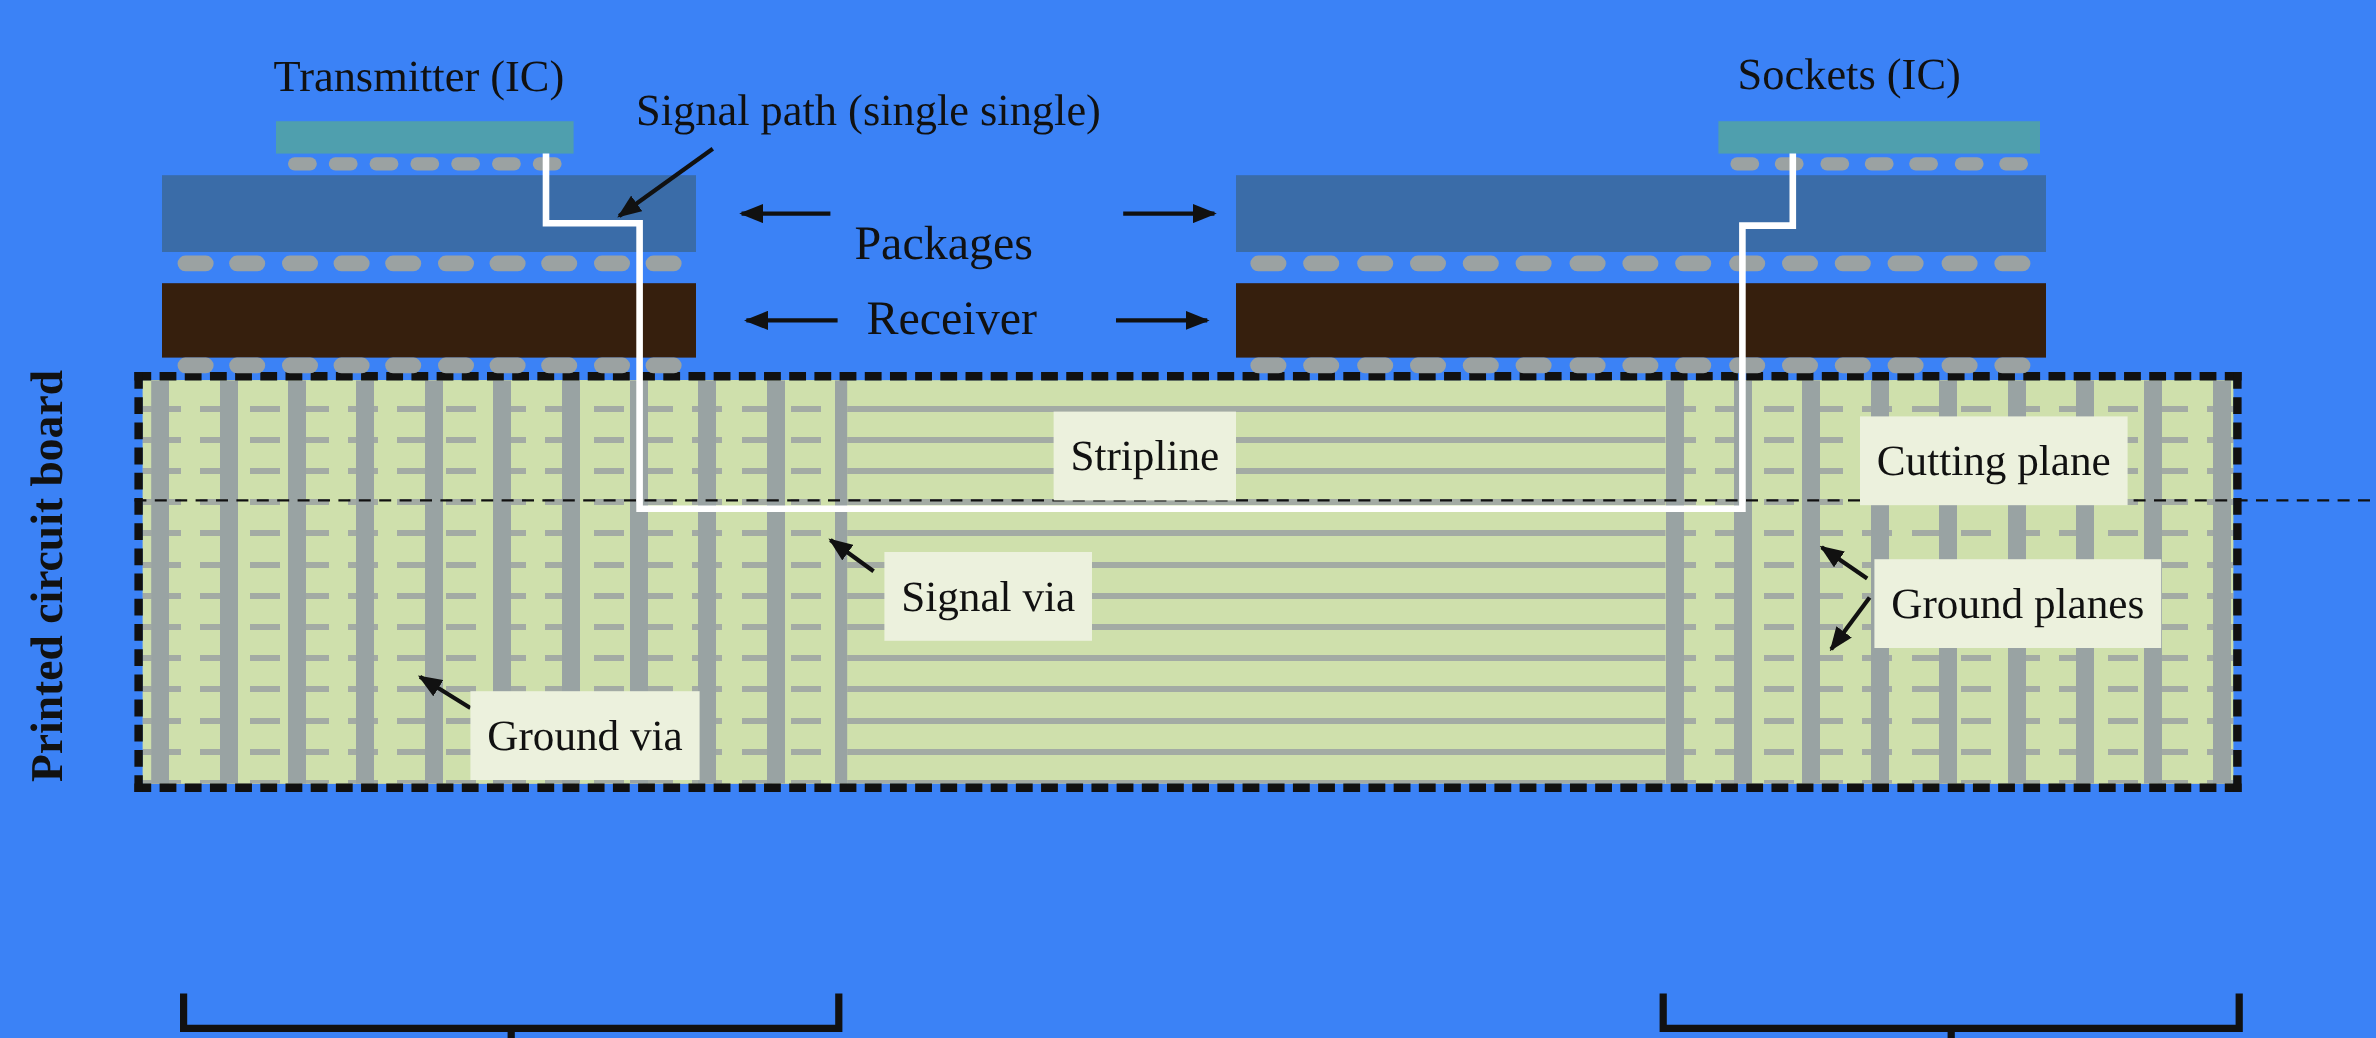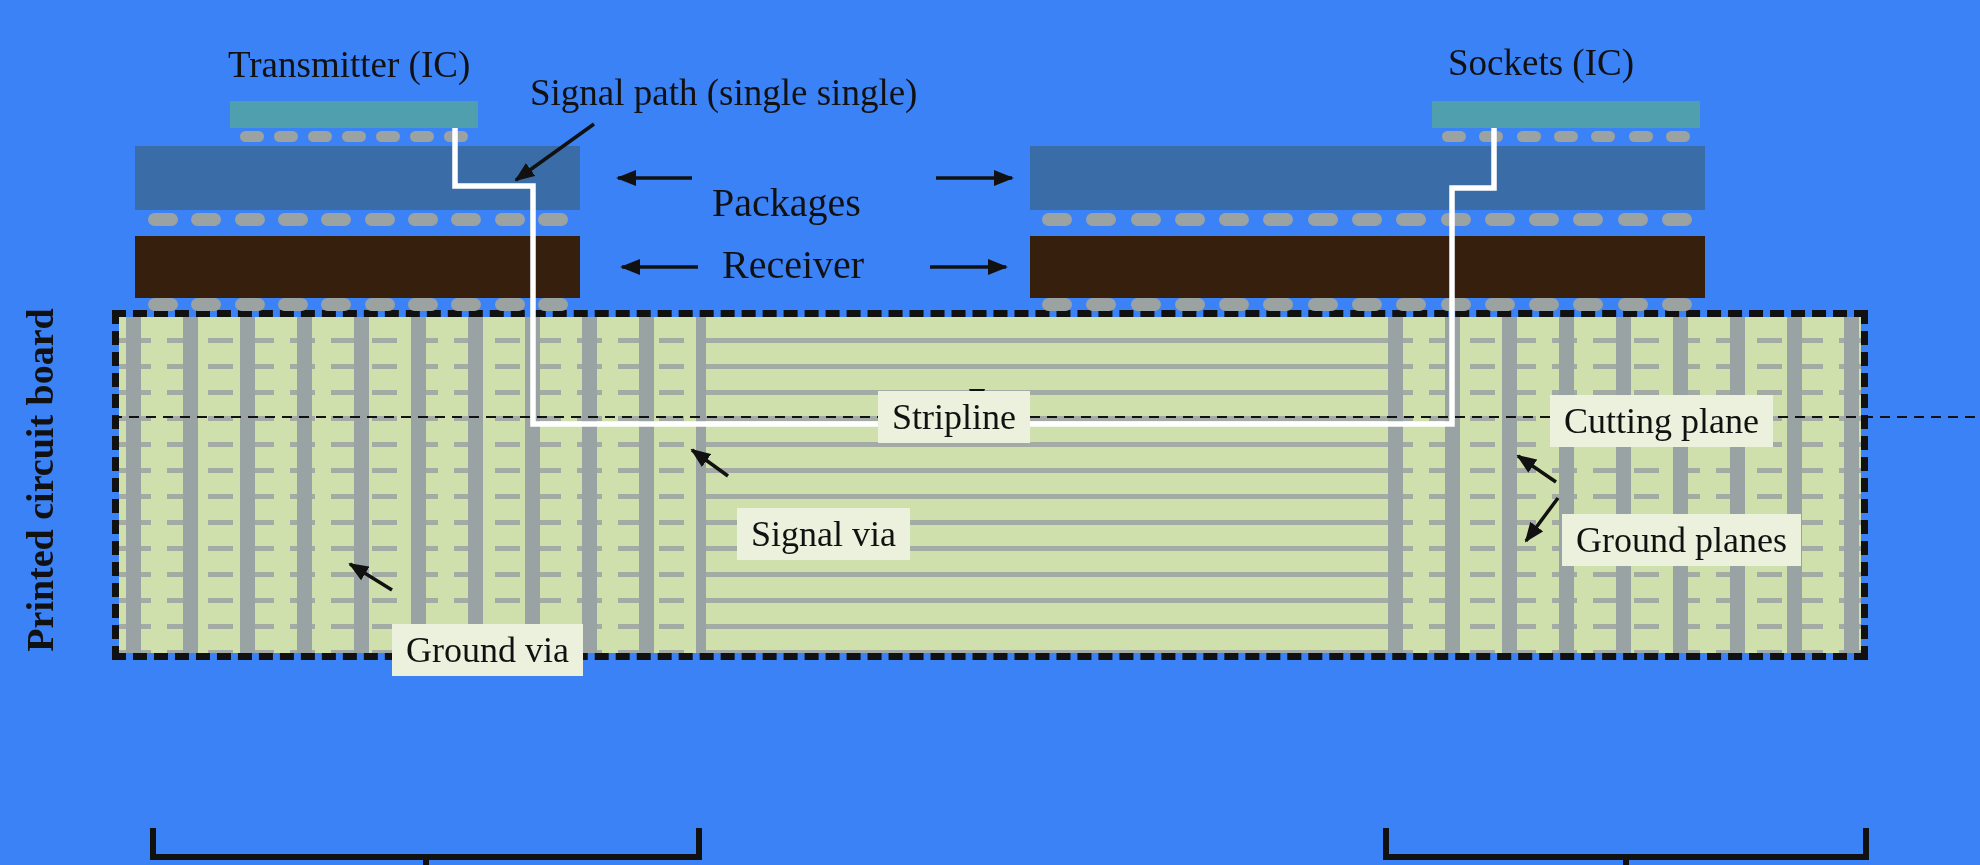--- a/index.html
+++ b/index.html
@@ -35,21 +35,21 @@
   .pkg{position:absolute;top:146px;height:64px;background:var(--package-blue,#3a6ca8);}
   .socket{position:absolute;top:236px;height:62px;background:var(--socket-brown,#361f0d);}
 
   .ball-row{position:absolute;display:flex;justify-content:space-between;align-items:center;height:14px;}
   .pill{height:13px;width:30px;border-radius:7px;background:var(--ball-gray,#9ba2a2);}
   .ball-row.small .pill{height:11px;width:24px;border-radius:6px;}
 
   
   .label{position:absolute;font-size:37px;line-height:1.12;white-space:nowrap;color:#111;}
   .label.mid{font-size:40px;}
-  .label.boxed{background:var(--label-bg,rgba(236,241,221,0.92));padding:6px 14px;font-size:36px;margin-top:48px;}
+  .label.boxed{background:var(--label-bg,rgba(236,241,221,0.92));padding:17px 14px;font-size:36px;}
   .pcb-side-label{
     position:absolute;left:-146px;top:458px;width:372px;height:44px;text-align:center;
     transform:rotate(-90deg);font-weight:bold;font-size:38px;white-space:nowrap;
   }
 
   svg.overlay{position:absolute;left:0;top:0;pointer-events:none;}
 </style>
 </head>
 <body>
 

